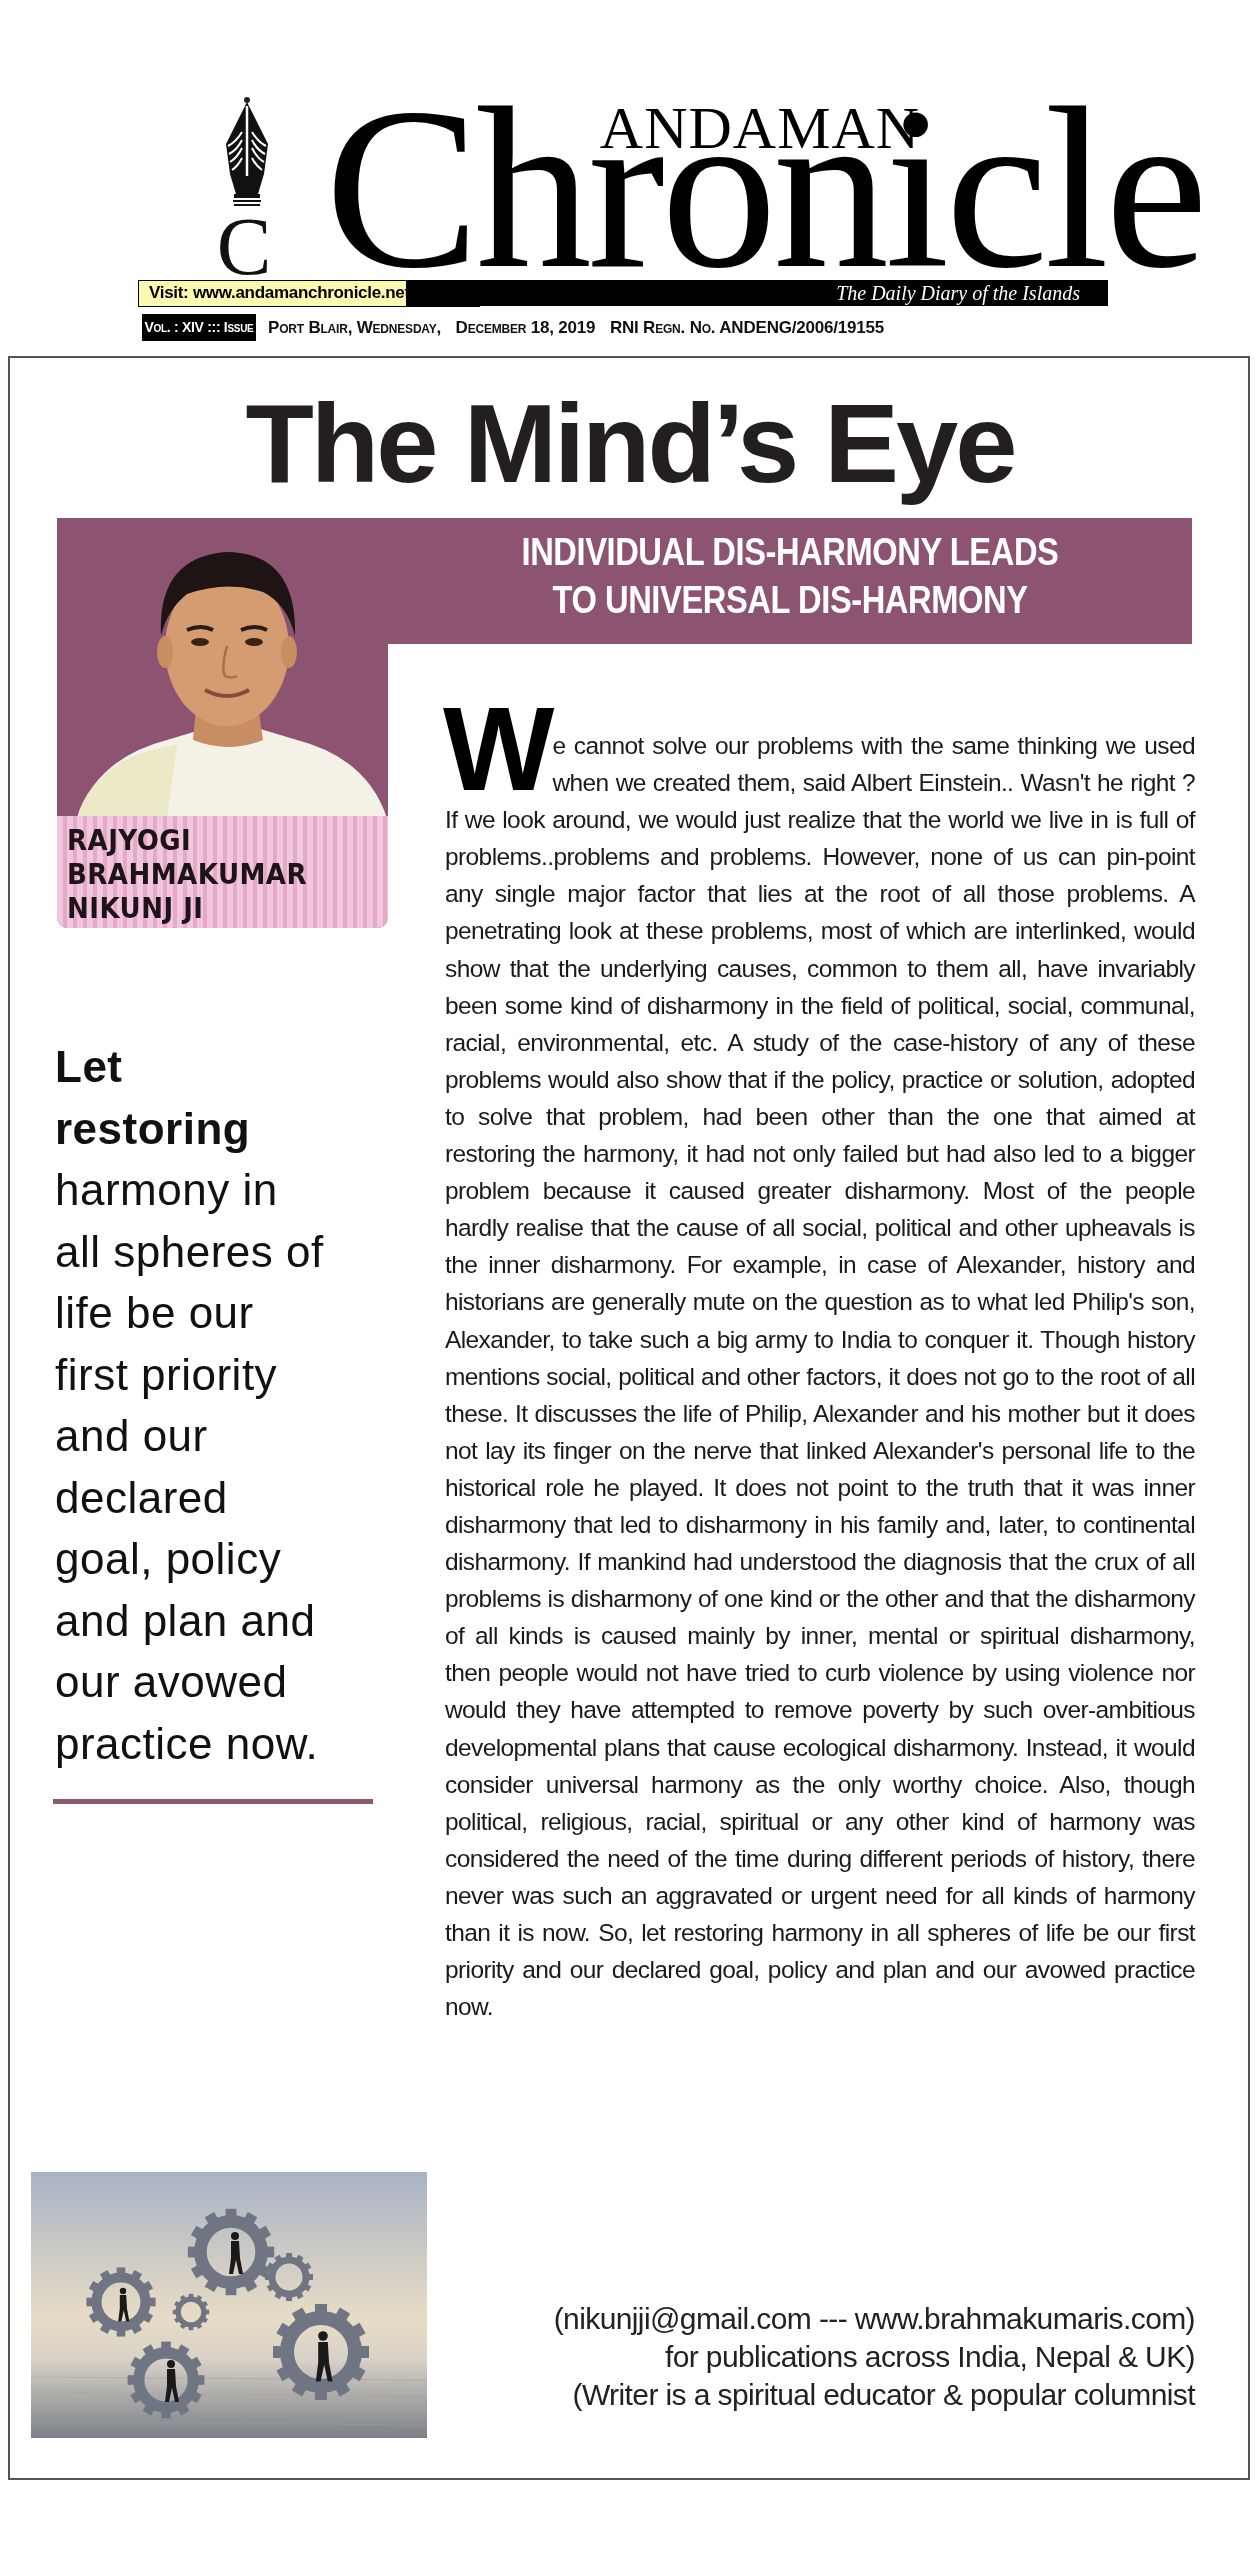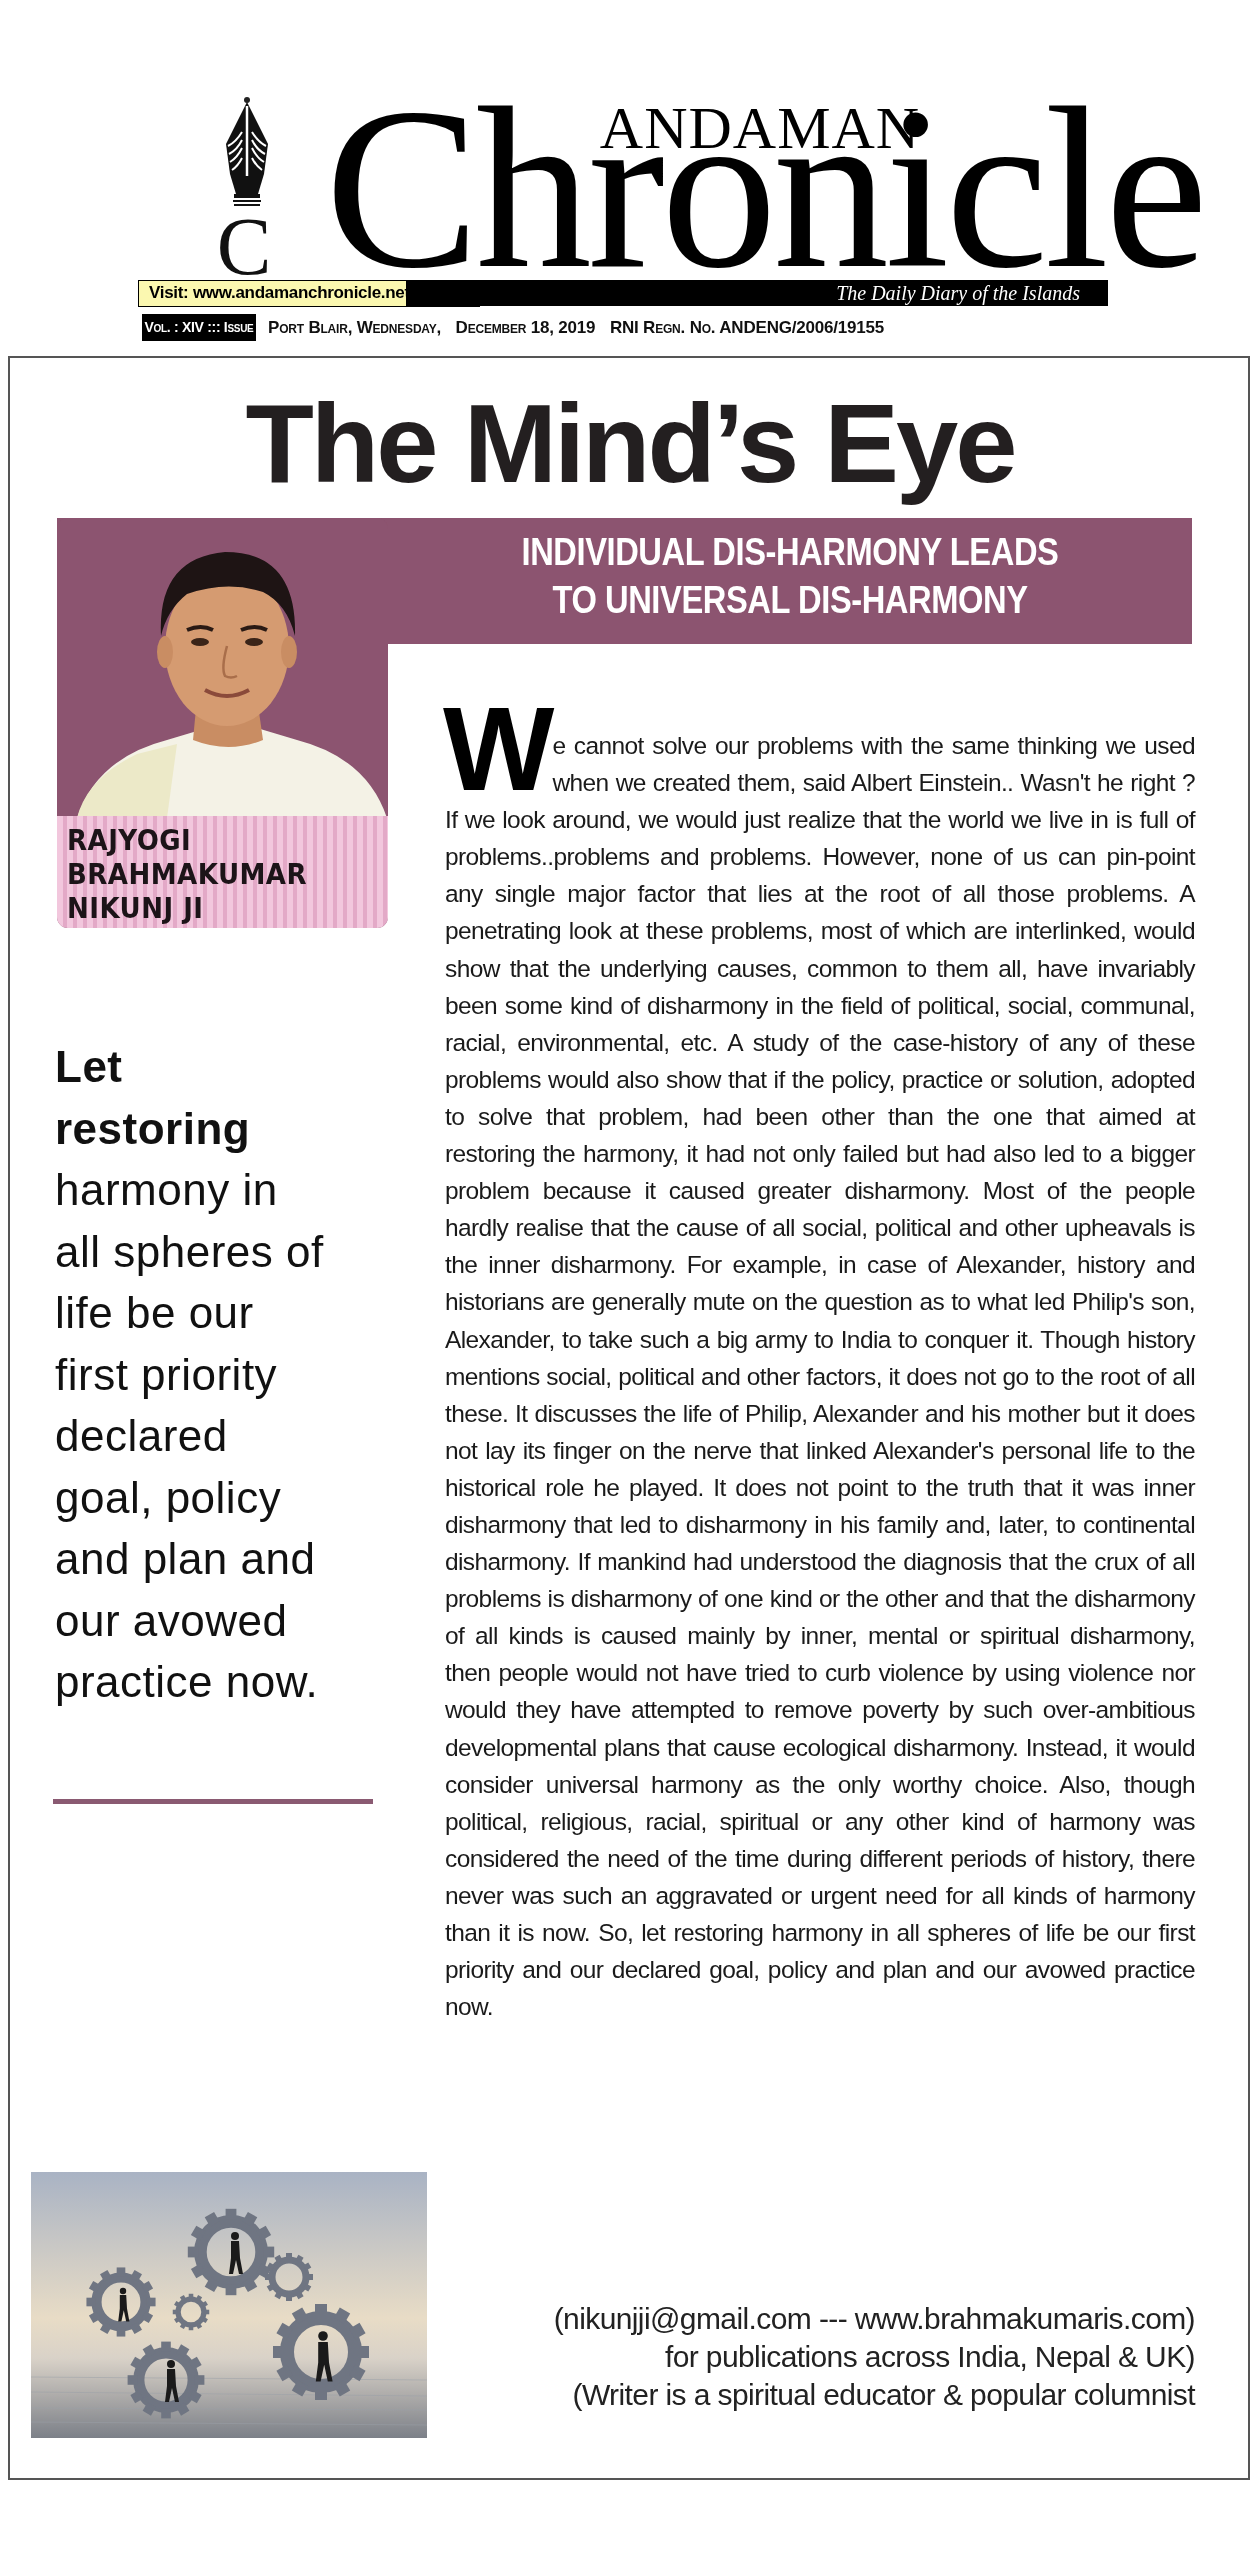--- a/index.html
+++ b/index.html
@@ -188,20 +188,21 @@
   </div>
 </div>
 
 <div class="pull-quote">
   <span class="pq-bold">Let</span>
   <span class="pq-bold">restoring</span>
   <span class="pq-line">harmony in</span>
   <span class="pq-line">all spheres of</span>
   <span class="pq-line">life be our</span>
   <span class="pq-line">first priority</span>
+  <span class="pq-line">and our</span>
   <span class="pq-line">declared</span>
   <span class="pq-line">goal, policy</span>
   <span class="pq-line">and plan and</span>
   <span class="pq-line">our avowed</span>
   <span class="pq-line">practice now.</span>
 </div>
 <div class="pq-rule"></div>
 
 <svg class="gears-image" viewBox="0 0 396 266">
   <defs>

